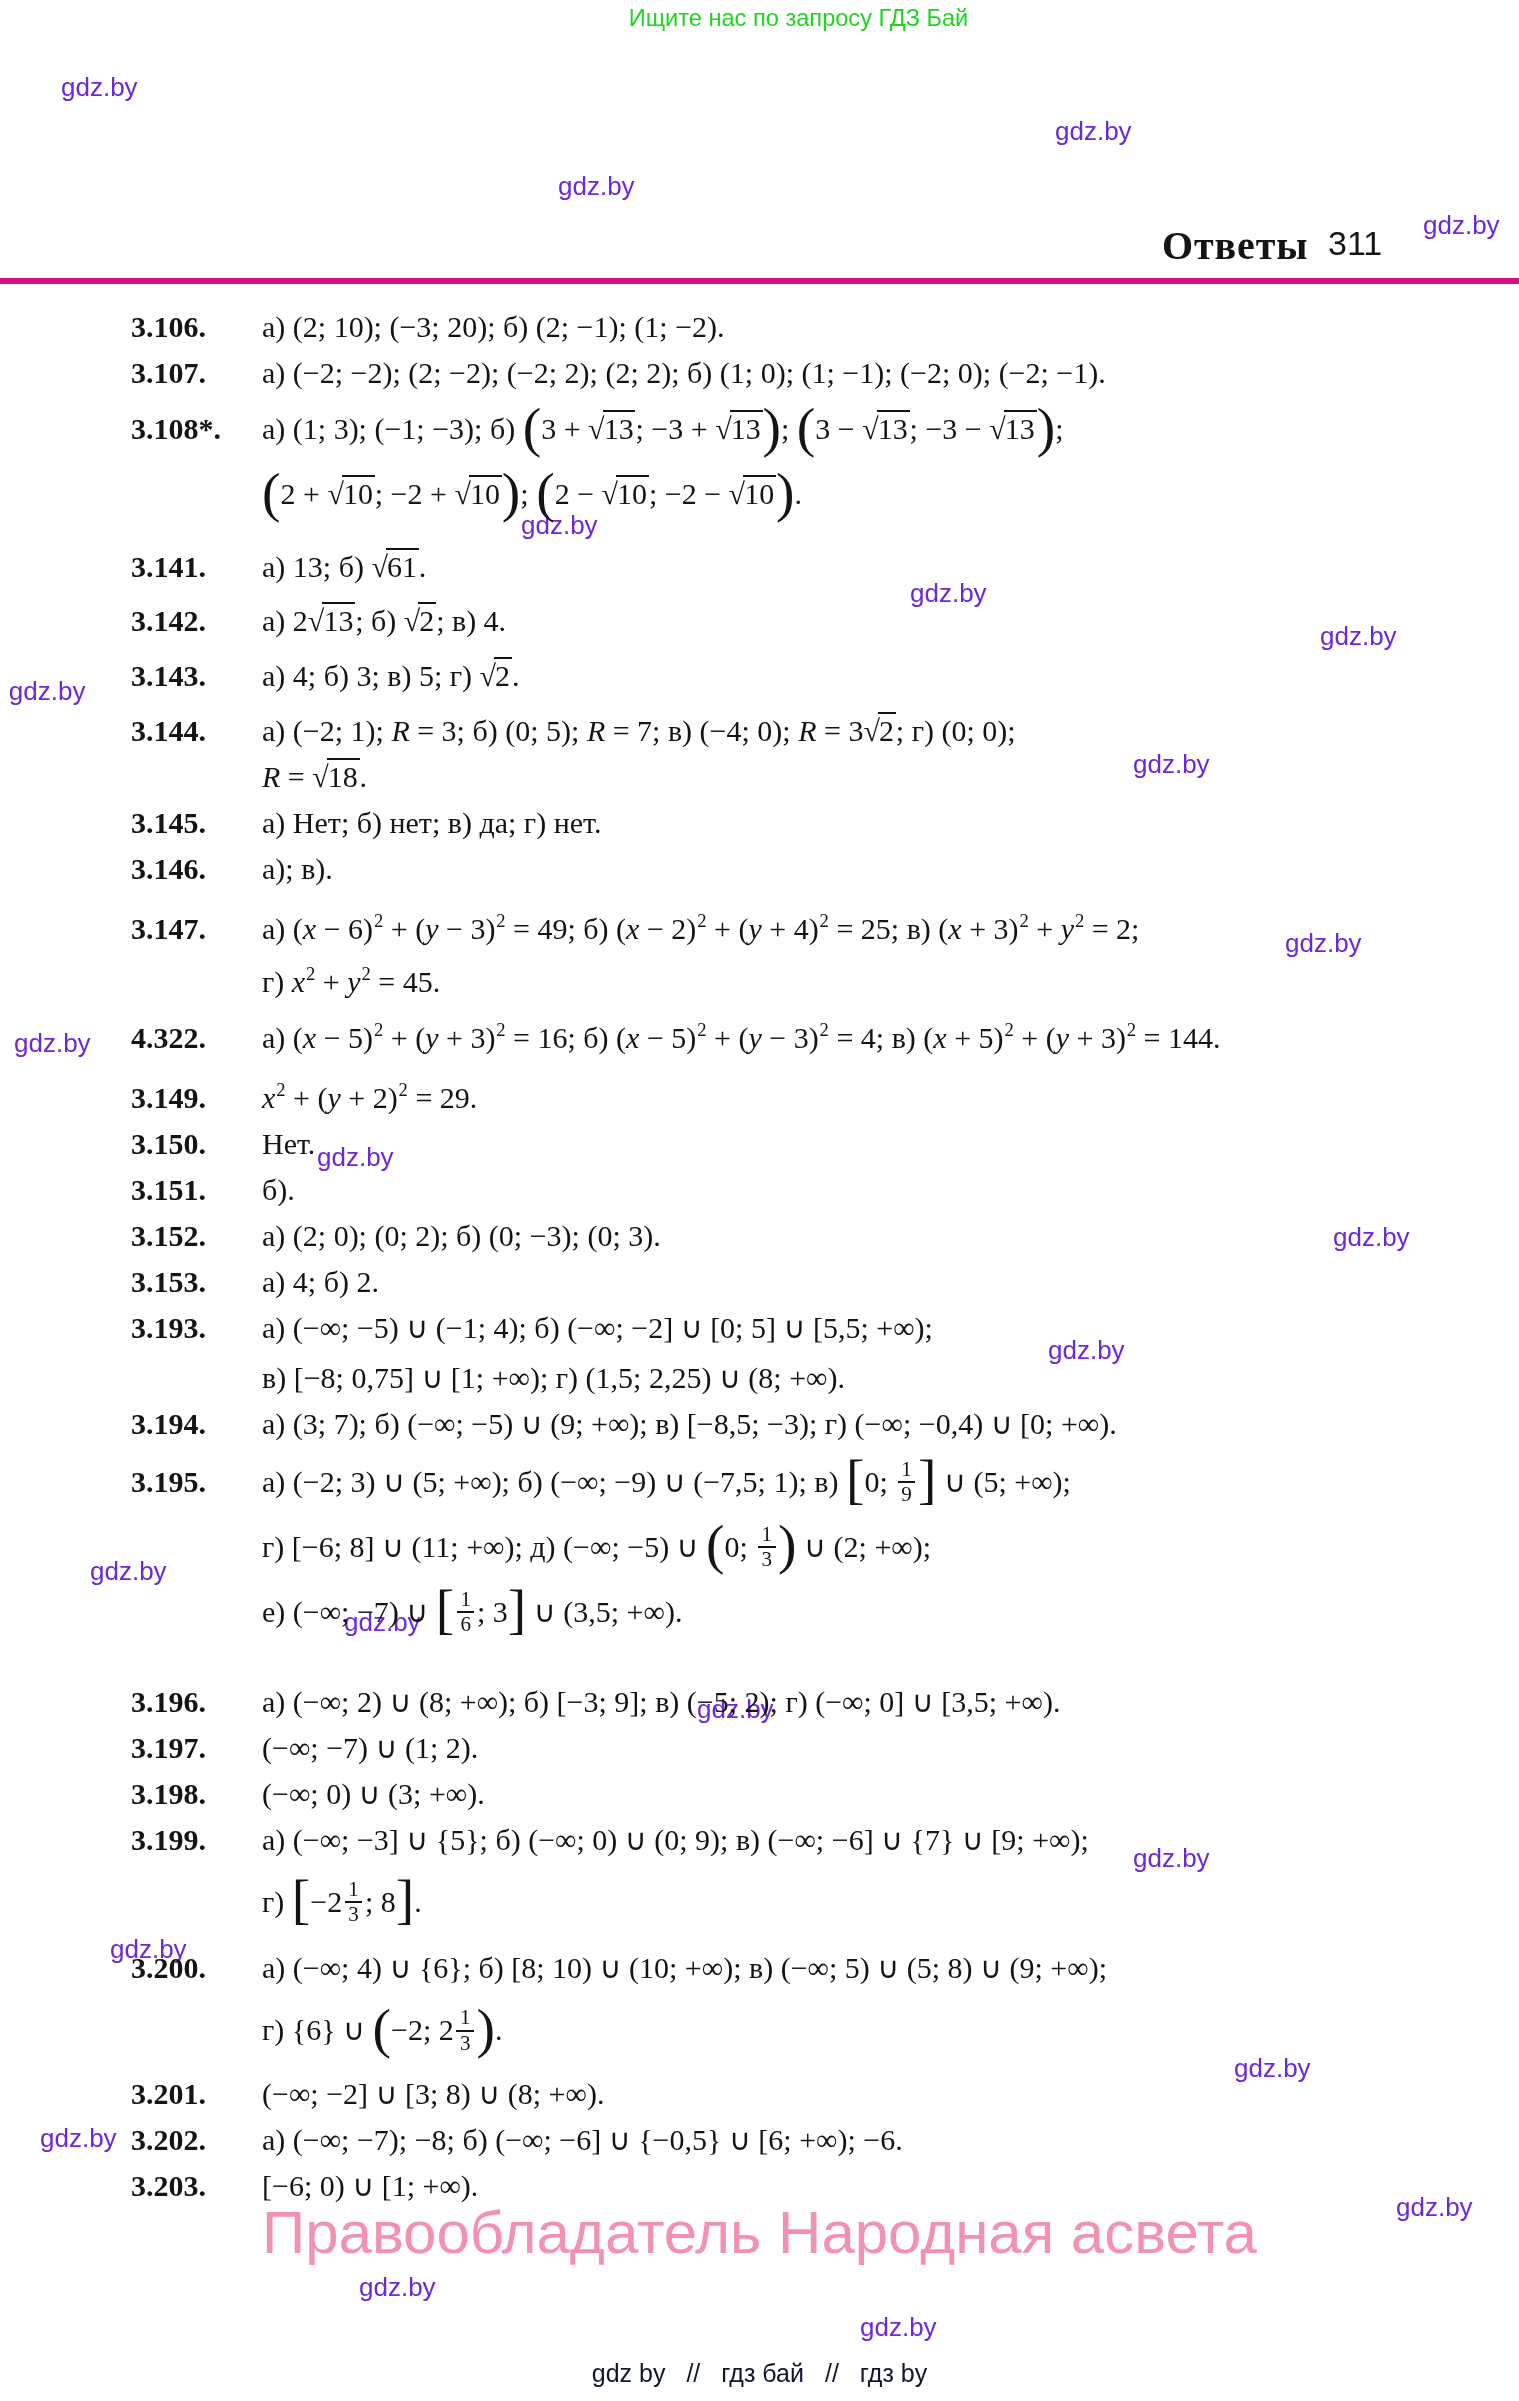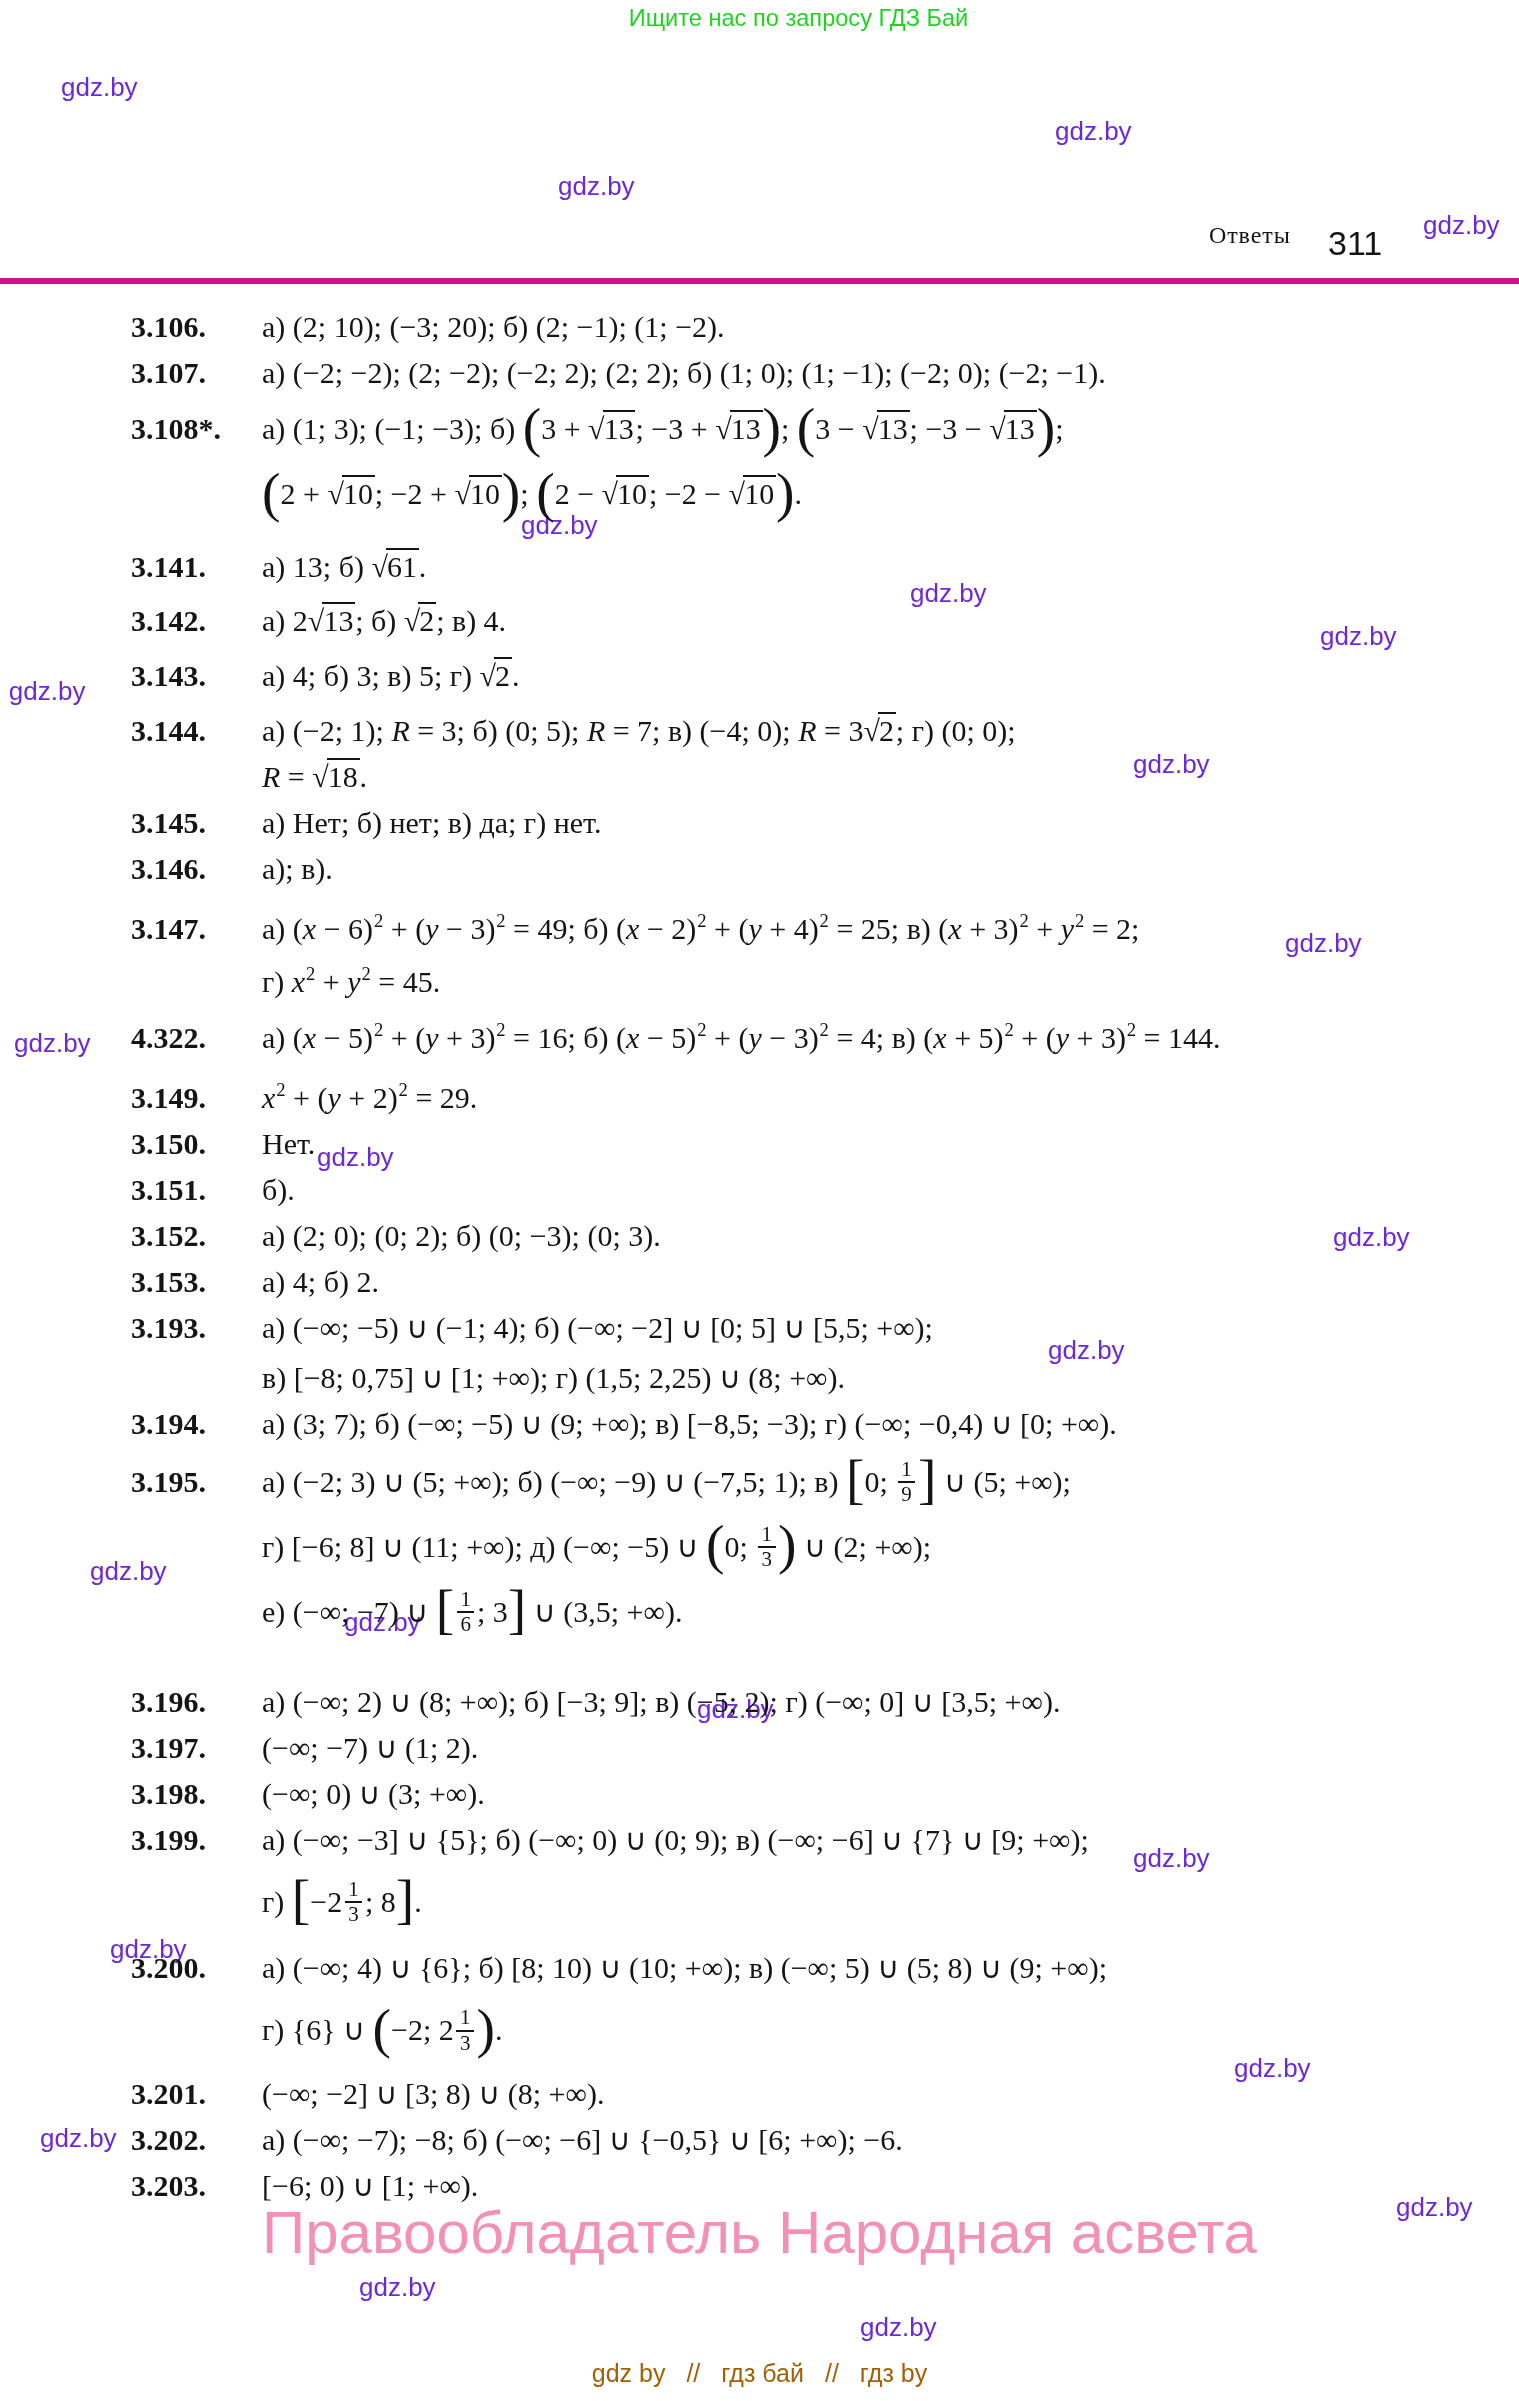--- a/index.html
+++ b/index.html
@@ -12,23 +12,22 @@
     position:absolute;top:5.3px;left:0;width:100%;text-align:center;
     font-family:"Liberation Sans",sans-serif;font-size:23.6px;font-weight:400;
   }
   
   .wm{
     position:absolute;font-family:"Liberation Sans",sans-serif;
     font-size:26px;color:#6d28d9;white-space:nowrap;
   }
   
   #hdr-title{
-    position:absolute;left:1162px;top:222px;font-size:24px;font-weight:400;
+    position:absolute;left:1162px;top:222px;font-size:40px;font-weight:700;
     letter-spacing:0.9px;
-    margin-left:47px;
   }
   #hdr-page{
     position:absolute;left:1328px;top:224px;
     font-family:"Liberation Sans",sans-serif;font-size:34px;
   }
   #rule{position:absolute;top:278px;left:0;width:1519px;height:6.1px;}
   
   #answers{
     position:absolute;left:131px;top:304px;width:1388px;
     font-size:30px;line-height:46px;
@@ -153,14 +152,14 @@
           <span class="fn">1</span>
           <span class="fd">3</span>
         </span><span class="bb">)</span>.</span></div>
     <div class="row" style="margin-top: 3.5px;"><span class="num">3.201.</span><span>(−∞; −2] ∪ [3; 8) ∪ (8; +∞).</span></div>
     <div class="row"><span class="num">3.202.</span><span>а) (−∞; −7); −8; б) (−∞; −6] ∪ {−0,5} ∪ [6; +∞); −6.</span></div>
     <div class="row"><span class="num">3.203.</span><span>[−6; 0) ∪ [1; +∞).</span></div>
   </div>
 
 <div id="publisher" style="color: rgb(242, 144, 182);">Правообладатель Народная асвета</div>
 
-<div id="footer" style="color: #a16207;"><span class="flink">gdz by</span><span>//</span><span class="flink">гдз бай</span><span>//</span><span class="flink">гдз by</span></div>
+<div id="footer" style="color: #0f172a;"><span class="flink">gdz by</span><span>//</span><span class="flink">гдз бай</span><span>//</span><span class="flink">гдз by</span></div>
 
 
 </body></html>

